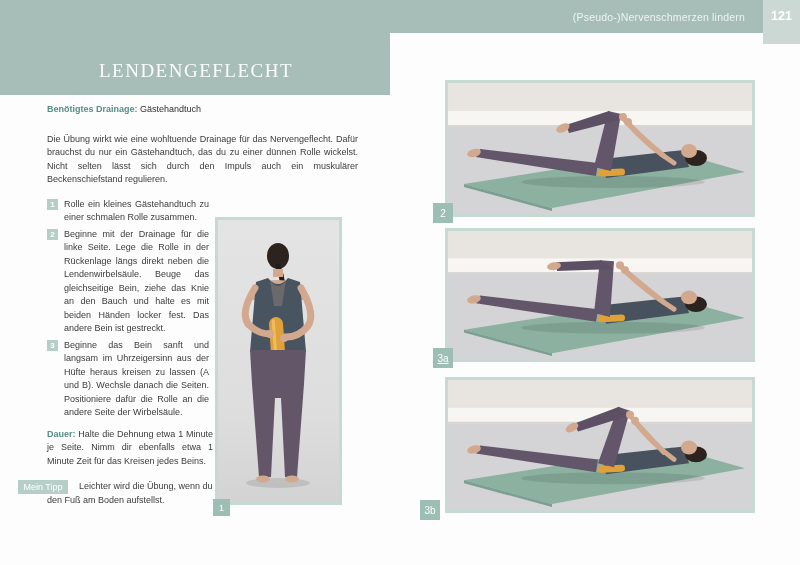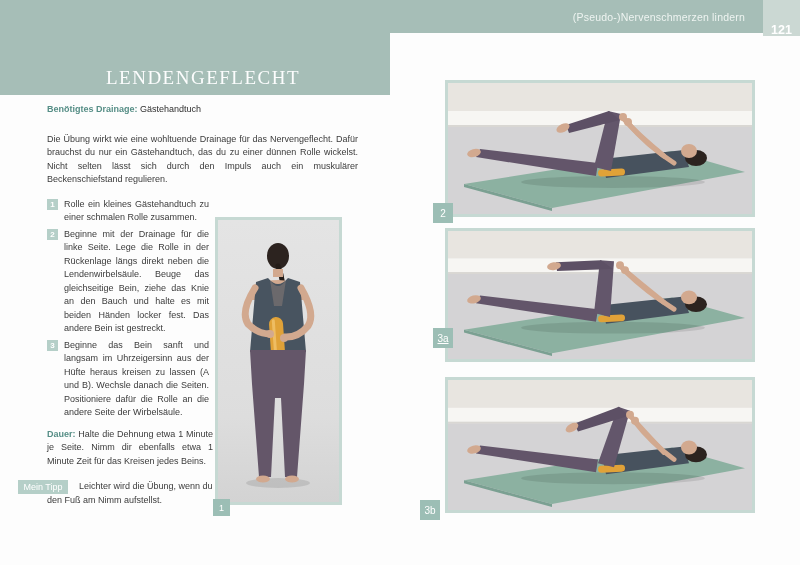--- a/index.html
+++ b/index.html
@@ -4,26 +4,26 @@
 <style>
   html,body{margin:0;padding:0;background:#ffffff;}
   .page{position:relative;width:800px;height:565px;background:#fdfdfd;overflow:hidden;
         font-family:"Liberation Sans", sans-serif;color:#3b3b3b;}
 
   
   .title-block{position:absolute;left:0;top:0;width:390px;height:95px;background:#a6beb7;}
   .top-bar{position:absolute;left:0;top:0;width:800px;height:33px;background:#a6beb7;
            display:flex;align-items:center;justify-content:flex-end;padding-right:55px;box-sizing:border-box;}
   .chapter{color:#eef4f1;font-size:10.5px;letter-spacing:.2px;}
-  .page-num{position:absolute;left:763px;top:0;width:37px;height:36px;background:#cbd8d3;
+  .page-num{position:absolute;left:763px;top:0;width:37px;height:44px;background:#cbd8d3;
             color:#ffffff;font-weight:bold;font-size:12.5px;text-align:center;
-            padding-top:23px;box-sizing:border-box;}
+            padding-top:9px;box-sizing:border-box;}
   .main-title{position:absolute;left:0;top:59px;width:390px;text-align:center;
               font-family:"Liberation Serif", serif;font-weight:400;font-size:19px;
-              letter-spacing:1.5px;color:#fcfdfd;margin:8px;}
+              letter-spacing:1.5px;color:#fcfdfd;margin:1px;}
 
   
   .col{position:absolute;left:47px;top:103px;width:311px;font-size:9px;line-height:13.5px;}
   .teal{color:#568e86;font-weight:bold;}
   .equip{margin:0 0 6px 0;}
   .equip .val{color:#2f2f2f;}
   .intro{margin:16px 0 11px 0;text-align:justify;hyphens:auto;}
   .narrow{width:162px;}
   .step{display:flex;margin:0 0 3px 0;}
   .step-num{flex:0 0 11px;width:11px;height:11px;margin:1px 6px 0 0;background:#b5cfc8;
@@ -38,21 +38,21 @@
   .photo{position:absolute;border:3px solid #c6d9d3;background:#e0e0e0;}
   .photo svg{display:block;}
   .ph1{left:215px;top:217px;width:121px;height:282px;}
   .ph2{left:445px;top:80px;width:304px;height:131px;}
   .ph3a{left:445px;top:228px;width:304px;height:128px;}
   .ph3b{left:445px;top:377px;width:304px;height:130px;}
   .plabel{position:absolute;background:#9cbeb5;color:#ffffff;font-size:10px;
           display:flex;align-items:center;justify-content:center;z-index:5;}
   .pl1{left:213px;top:499px;width:17px;height:17px;font-size:9px;}
   .pl2{left:433px;top:203px;width:20px;height:20px;}
-  .pl3a{left:433px;top:328px;width:20px;height:20px;text-decoration:underline;}
+  .pl3a{left:433px;top:348px;width:20px;height:20px;text-decoration:underline;}
   .pl3b{left:420px;top:500px;width:20px;height:20px;}
 </style>
 </head>
 <body>
 
 <div class="page">
 
   <div class="title-block"></div>
   <div class="top-bar">
     <span class="chapter">(Pseudo-)Nervenschmerzen lindern</span>
@@ -74,21 +74,21 @@
         <span class="step-num">2</span>
         <span class="step-text">Beginne mit der Drainage für die linke Seite. Lege die Rolle in der Rückenlage längs direkt neben die Lendenwirbelsäule. Beuge das gleichseitige Bein, ziehe das Knie an den Bauch und halte es mit beiden Händen locker fest. Das andere Bein ist gestreckt.</span>
       </div>
       <div class="step">
         <span class="step-num">3</span>
         <span class="step-text">Beginne das Bein sanft und langsam im Uhrzeigersinn aus der Hüfte heraus kreisen zu lassen (A und B). Wechsle danach die Seiten. Positioniere dafür die Rolle an die andere Seite der Wirbelsäule.</span>
       </div>
 
       <p class="duration"><span class="teal">Dauer:</span> <span>Halte die Dehnung etwa 1 Minute je Seite. Nimm dir ebenfalls etwa 1 Minute Zeit für das Kreisen jedes Beins.</span></p>
 
-      <p class="tip"><span class="tip-badge">Mein Tipp</span><span>Leichter wird die Übung, wenn du den Fuß am Nimm aufstellst.</span></p>
+      <p class="tip"><span class="tip-badge">Mein Tipp</span><span>Leichter wird die Übung, wenn du den Fuß am Boden aufstellst.</span></p>
     </div>
   </div>
 
   <div class="photo ph1">
     <svg width="121" height="282" viewBox="0 0 121 282">
       <defs>
         <linearGradient id="bg1" x1="0" y1="0" x2="0" y2="1">
           <stop offset="0" stop-color="#e4e4e4"></stop>
             <stop offset="0.7" stop-color="#dddddd"></stop>
             <stop offset="1" stop-color="#d3d3d3"></stop>

